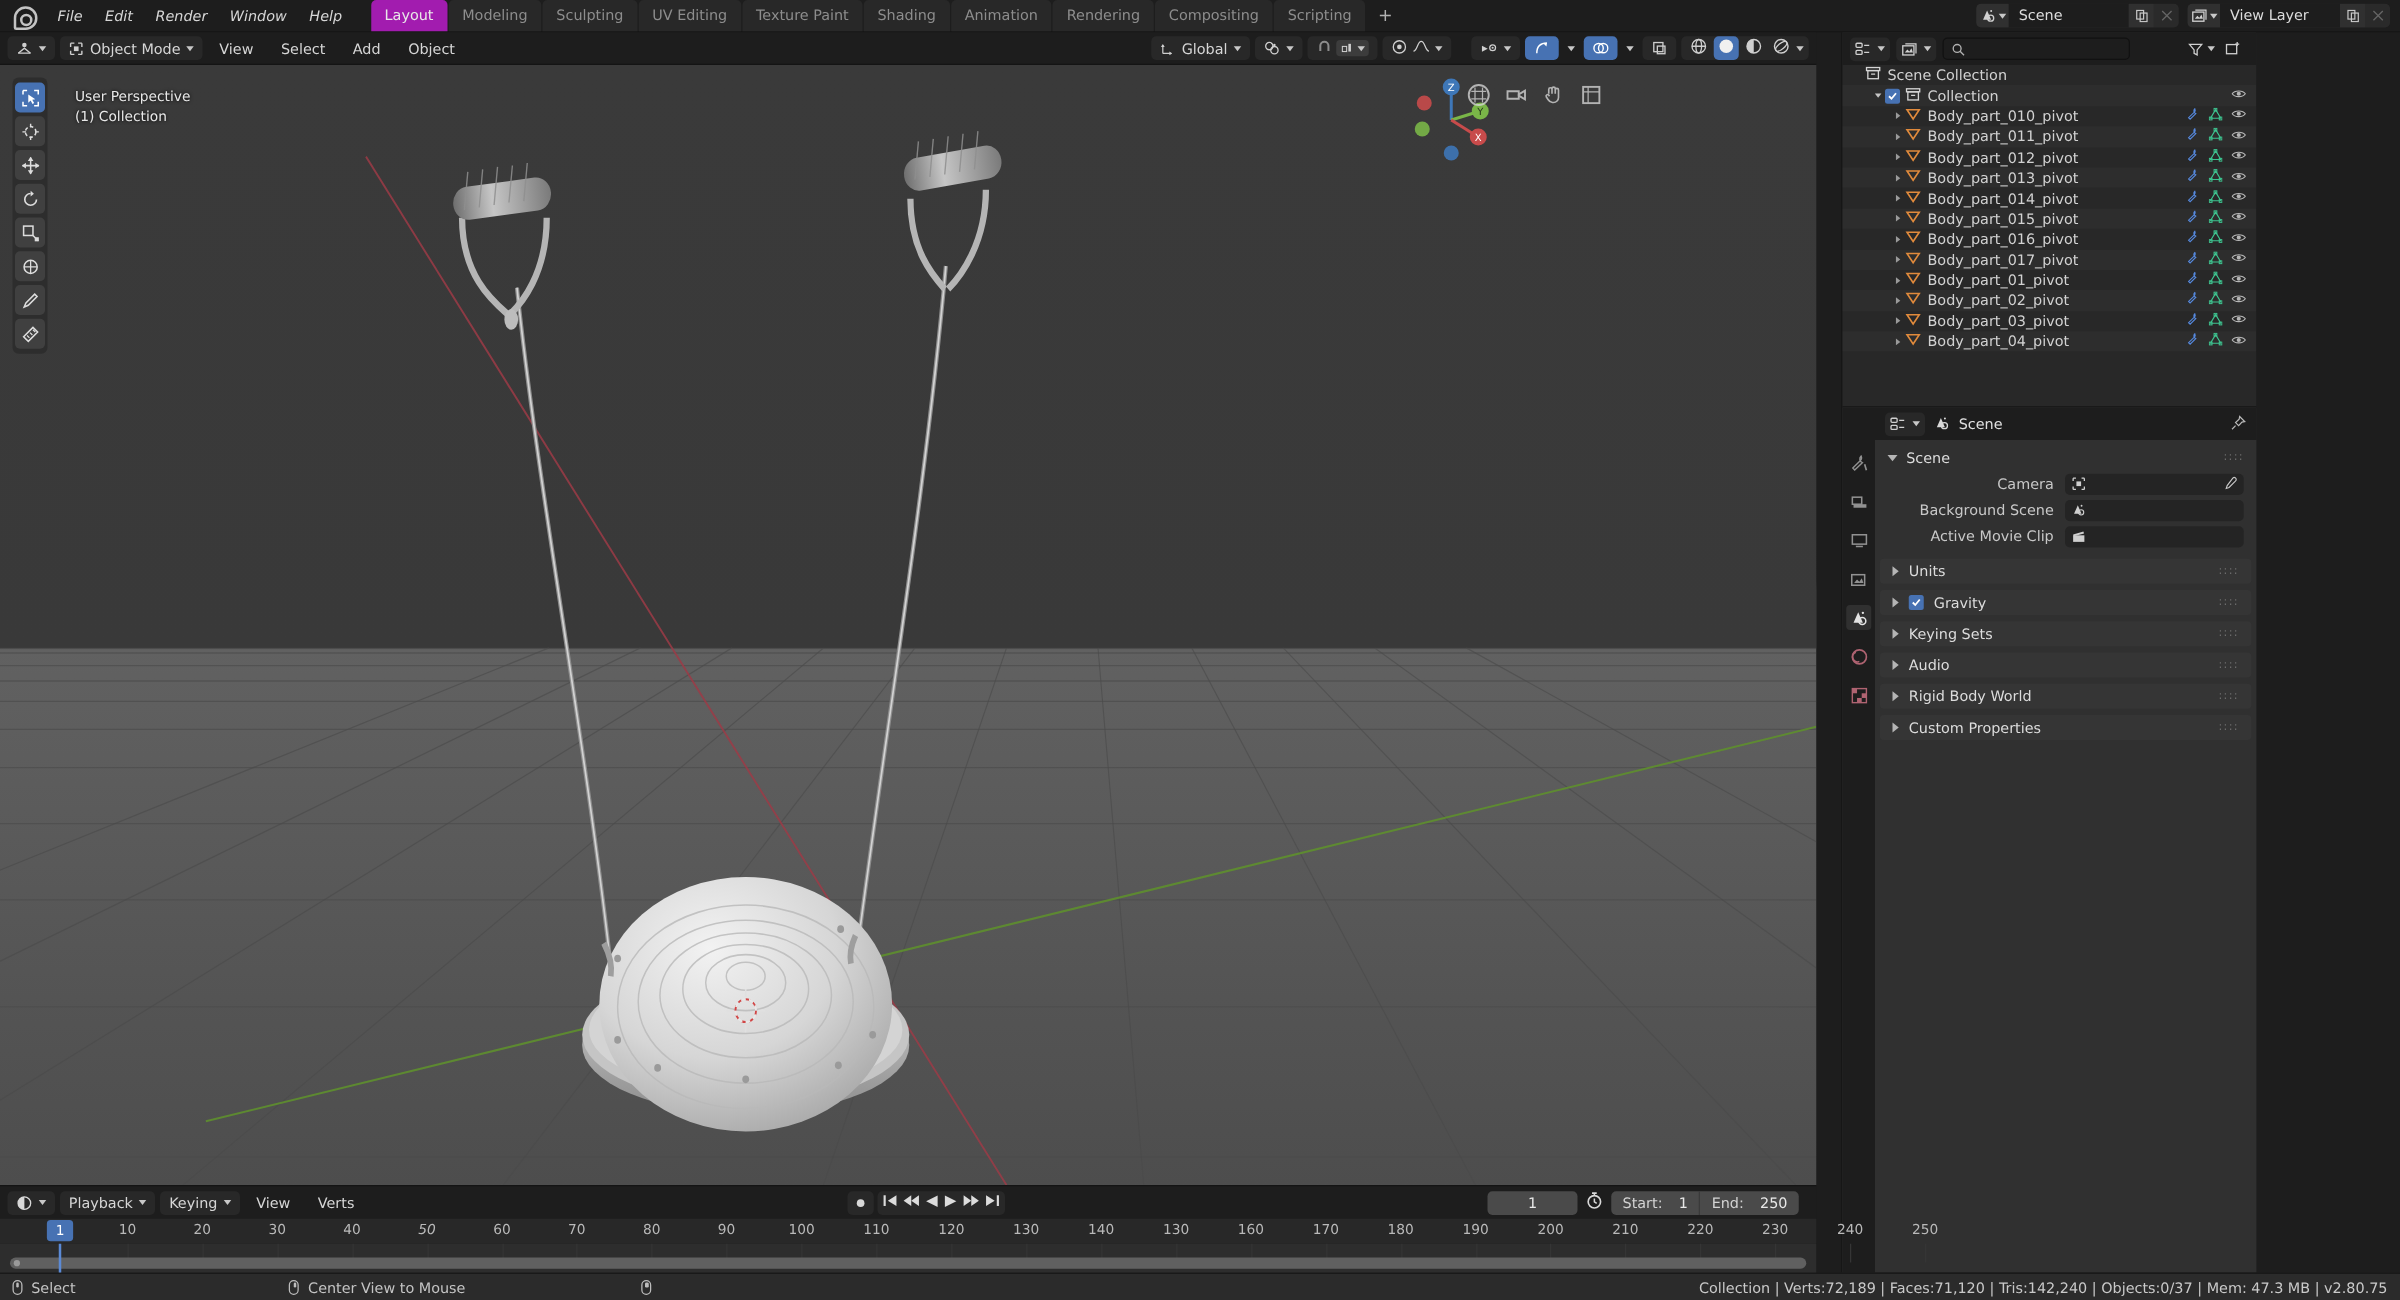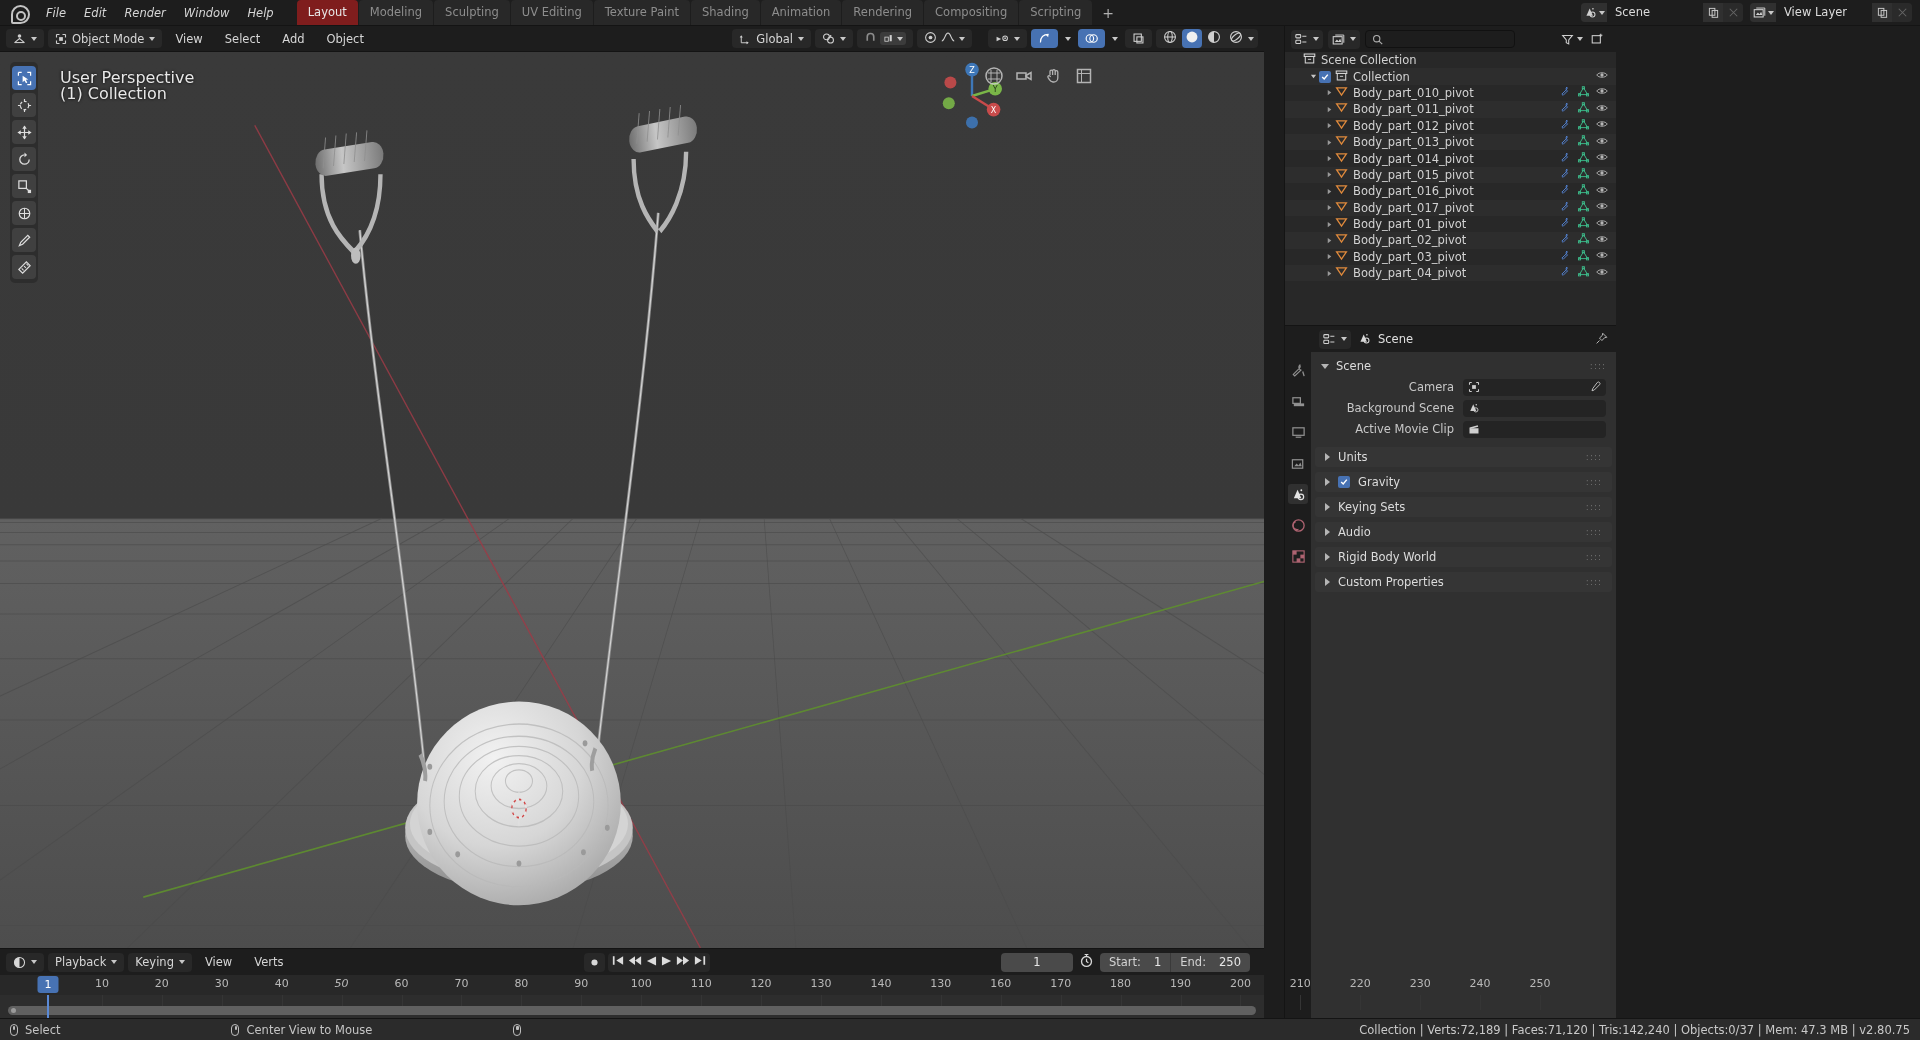--- a/index.html
+++ b/index.html
@@ -43,21 +43,21 @@
   }
   .menu { display: flex; align-items: center; gap: 0; font-style: italic; }
   .menu .mi {
     font-size: 11.5px; color: #d6d6d6; padding: 3px 9px; border-radius: 3px; cursor: default;
   }
   .wstabs { display: flex; align-items: center; margin-left: 14px; gap: 1px; }
   .wtab {
     font-size: 11.5px; color: #8d8d8d; padding: 5px 11px 6px;
     border-radius: 4px 4px 0 0; background: #282828; cursor: default;
   }
-  .wtab.active { background: #7f1d1d; color: #e8e8e8; }
+  .wtab.active { background: #a21caf; color: #e8e8e8; }
   .wtab.plus { background: transparent; color: #b0b0b0; padding: 4px 9px; font-size: 14px; }
   .topbar-right { margin-left: auto; display: flex; align-items: center; gap: 7px; padding-right: 8px; }
   .ctrl-group {
     display: flex; align-items: center; background: #282828; border-radius: 4px; height: 19px;
     overflow: hidden;
   }
   .ctrl-icon {
     display:flex; align-items:center; justify-content:center;
     width: 26px; height: 19px; background: #303030; gap: 2px;
   }
@@ -66,21 +66,21 @@
     height: 19px; line-height: 19px; min-width: 96px;
   }
   .ctrl-btn {
     width: 20px; height: 19px; background: #303030; display:flex; align-items:center; justify-content:center;
   }
   .ctrl-btn.dim { opacity: .38; }
   .chev { width:0;height:0;border-left:3px solid transparent;border-right:3px solid transparent;border-top:4px solid #c8c8c8; }
 
   
   .main { flex: 1 1 auto; display: flex; min-height: 0; background:#1d1d1d; }
-  .leftcol { width: 1264px; display: flex; flex-direction: column; min-width:0; }
+  .leftcol { width: 1453px; display: flex; flex-direction: column; min-width:0; }
   .rightcol { width: 332px; display: flex; flex-direction: column; border-left: 1px solid #141414; margin-left: 20px; }
 
   
   .viewport-wrap { position: relative; flex: 1 1 auto; min-height: 0; }
   .vp-header {
     height: 26px; background: #1d1d1d; display: flex; align-items: center; gap: 4px;
     padding: 0 6px; border-bottom: 1px solid #141414;
   }
   .vp-btn {
     display:flex; align-items:center; gap:5px; background:#282828; border-radius:4px;
@@ -89,21 +89,21 @@
   .vp-btn.active { background:#4772b3; color:#fff; }
   .vp-menu { font-size:11.5px; color:#d6d6d6; padding: 3px 9px; border-radius:3px; cursor:default; }
   .vp-sep { width: 8px; }
 
   .viewport {
     position: relative; width: 100%; height: calc(100% - 26px);
     background: linear-gradient(#3e3e3e 0%, #3b3b3b 46%, #5a5a5a 47%, #4a4a4a 100%);
     overflow: hidden;
   }
   .vp-overlay-text {
-    position:absolute; left:60px; top:18px; font-size:16px; color:#e8e8e8;
+    position:absolute; left:60px; top:18px; font-size:11px; color:#e8e8e8;
     text-shadow: 0 0 3px #000; line-height: 16px;
   }
   
   .vp-toolbar {
     position:absolute; left:10px; top:10px; width:28px;
     background:#2b2b2bcc; border-radius:5px; padding:4px 2px;
     display:flex; flex-direction:column; gap:3px; align-items:center;
   }
   .tool { width:24px; height:24px; border-radius:4px; background:#404040;
     display:flex;align-items:center;justify-content:center; }

